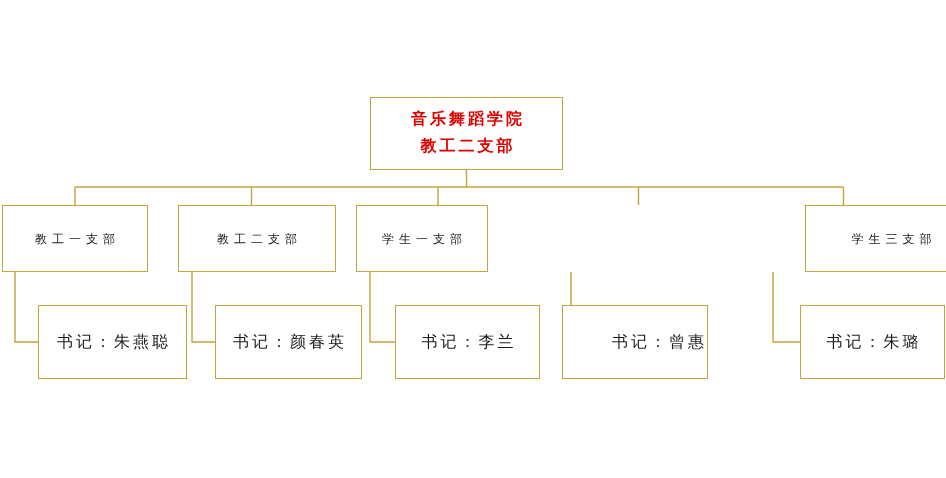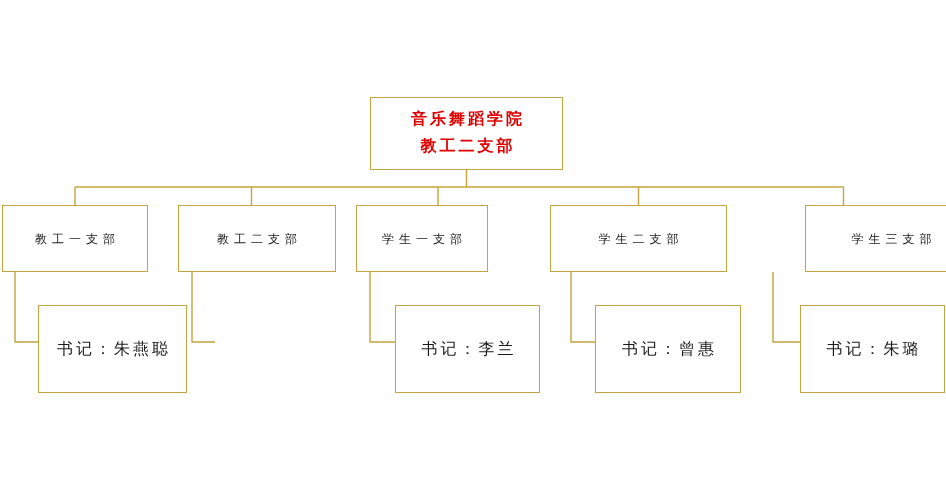--- a/index.html
+++ b/index.html
@@ -49,41 +49,41 @@
   }
   .branch-label {
     color: var(--ink, #1A1A1A);
     font-size: 12px;
     letter-spacing: 5px;
     line-height: 1;
     white-space: nowrap;
     text-indent: 5px;
   }
   .secretary-box {
-    top: 305px; height: 88px;
+    top: 305px; height: 74px;
   }
   .secretary-label {
     color: var(--ink, #1A1A1A);
     font-size: 16px;
     letter-spacing: 3px;
     line-height: 1;
     white-space: nowrap;
     text-indent: 3px;
   }
   
   .b0 { left: 2px;   width: 146px; }
   .b1 { left: 178px; width: 158px; }
   .b2 { left: 356px; width: 132px; }
   .b3 { left: 550px; width: 177px; }
   .b4 { left: 757px; width: 173px; margin-left: 48px; }
   
   .s0 { left: 38px;  width: 149px; }
   .s1 { left: 215px; width: 147px; }
   .s2 { left: 395px; width: 145px; }
-  .s3 { left: 595px; width: 146px; }
+  .s3 { left: 562px; width: 146px; align-items: flex-end; }
   .s4 { left: 800px; width: 145px; font-family: Liberation Serif, serif; }
 </style>
 </head>
 <body>
 
 <div id="canvas">
 
   <svg id="connectors" viewBox="0 0 946 478" xmlns="http://www.w3.org/2000/svg">
     <g stroke="#C4A43E" stroke-width="1.4" fill="none" class="line-group">
 
@@ -112,29 +112,29 @@
 
   <div class="box branch-box b0">
     <div class="branch-label">教工一支部</div>
   </div>
   <div class="box branch-box b1">
     <div class="branch-label">教工二支部</div>
   </div>
   <div class="box branch-box b2">
     <div class="branch-label">学生一支部</div>
   </div>
-  <div class="box branch-box b3">
-    <div class="branch-label">学生二支部</div>
-  </div>
   <div class="box branch-box b4">
     <div class="branch-label">学生三支部</div>
   </div>
 
   <div class="box secretary-box s0">
     <div class="secretary-label">书记：朱燕聪</div>
+  </div>
+  <div class="box secretary-box s1">
+    <div class="secretary-label">书记：颜春英</div>
   </div>
   <div class="box secretary-box s2">
     <div class="secretary-label">书记：李兰</div>
   </div>
   <div class="box secretary-box s3">
     <div class="secretary-label">书记：曾惠</div>
   </div>
   <div class="box secretary-box s4">
     <div class="secretary-label">书记：朱璐</div>
   </div>

